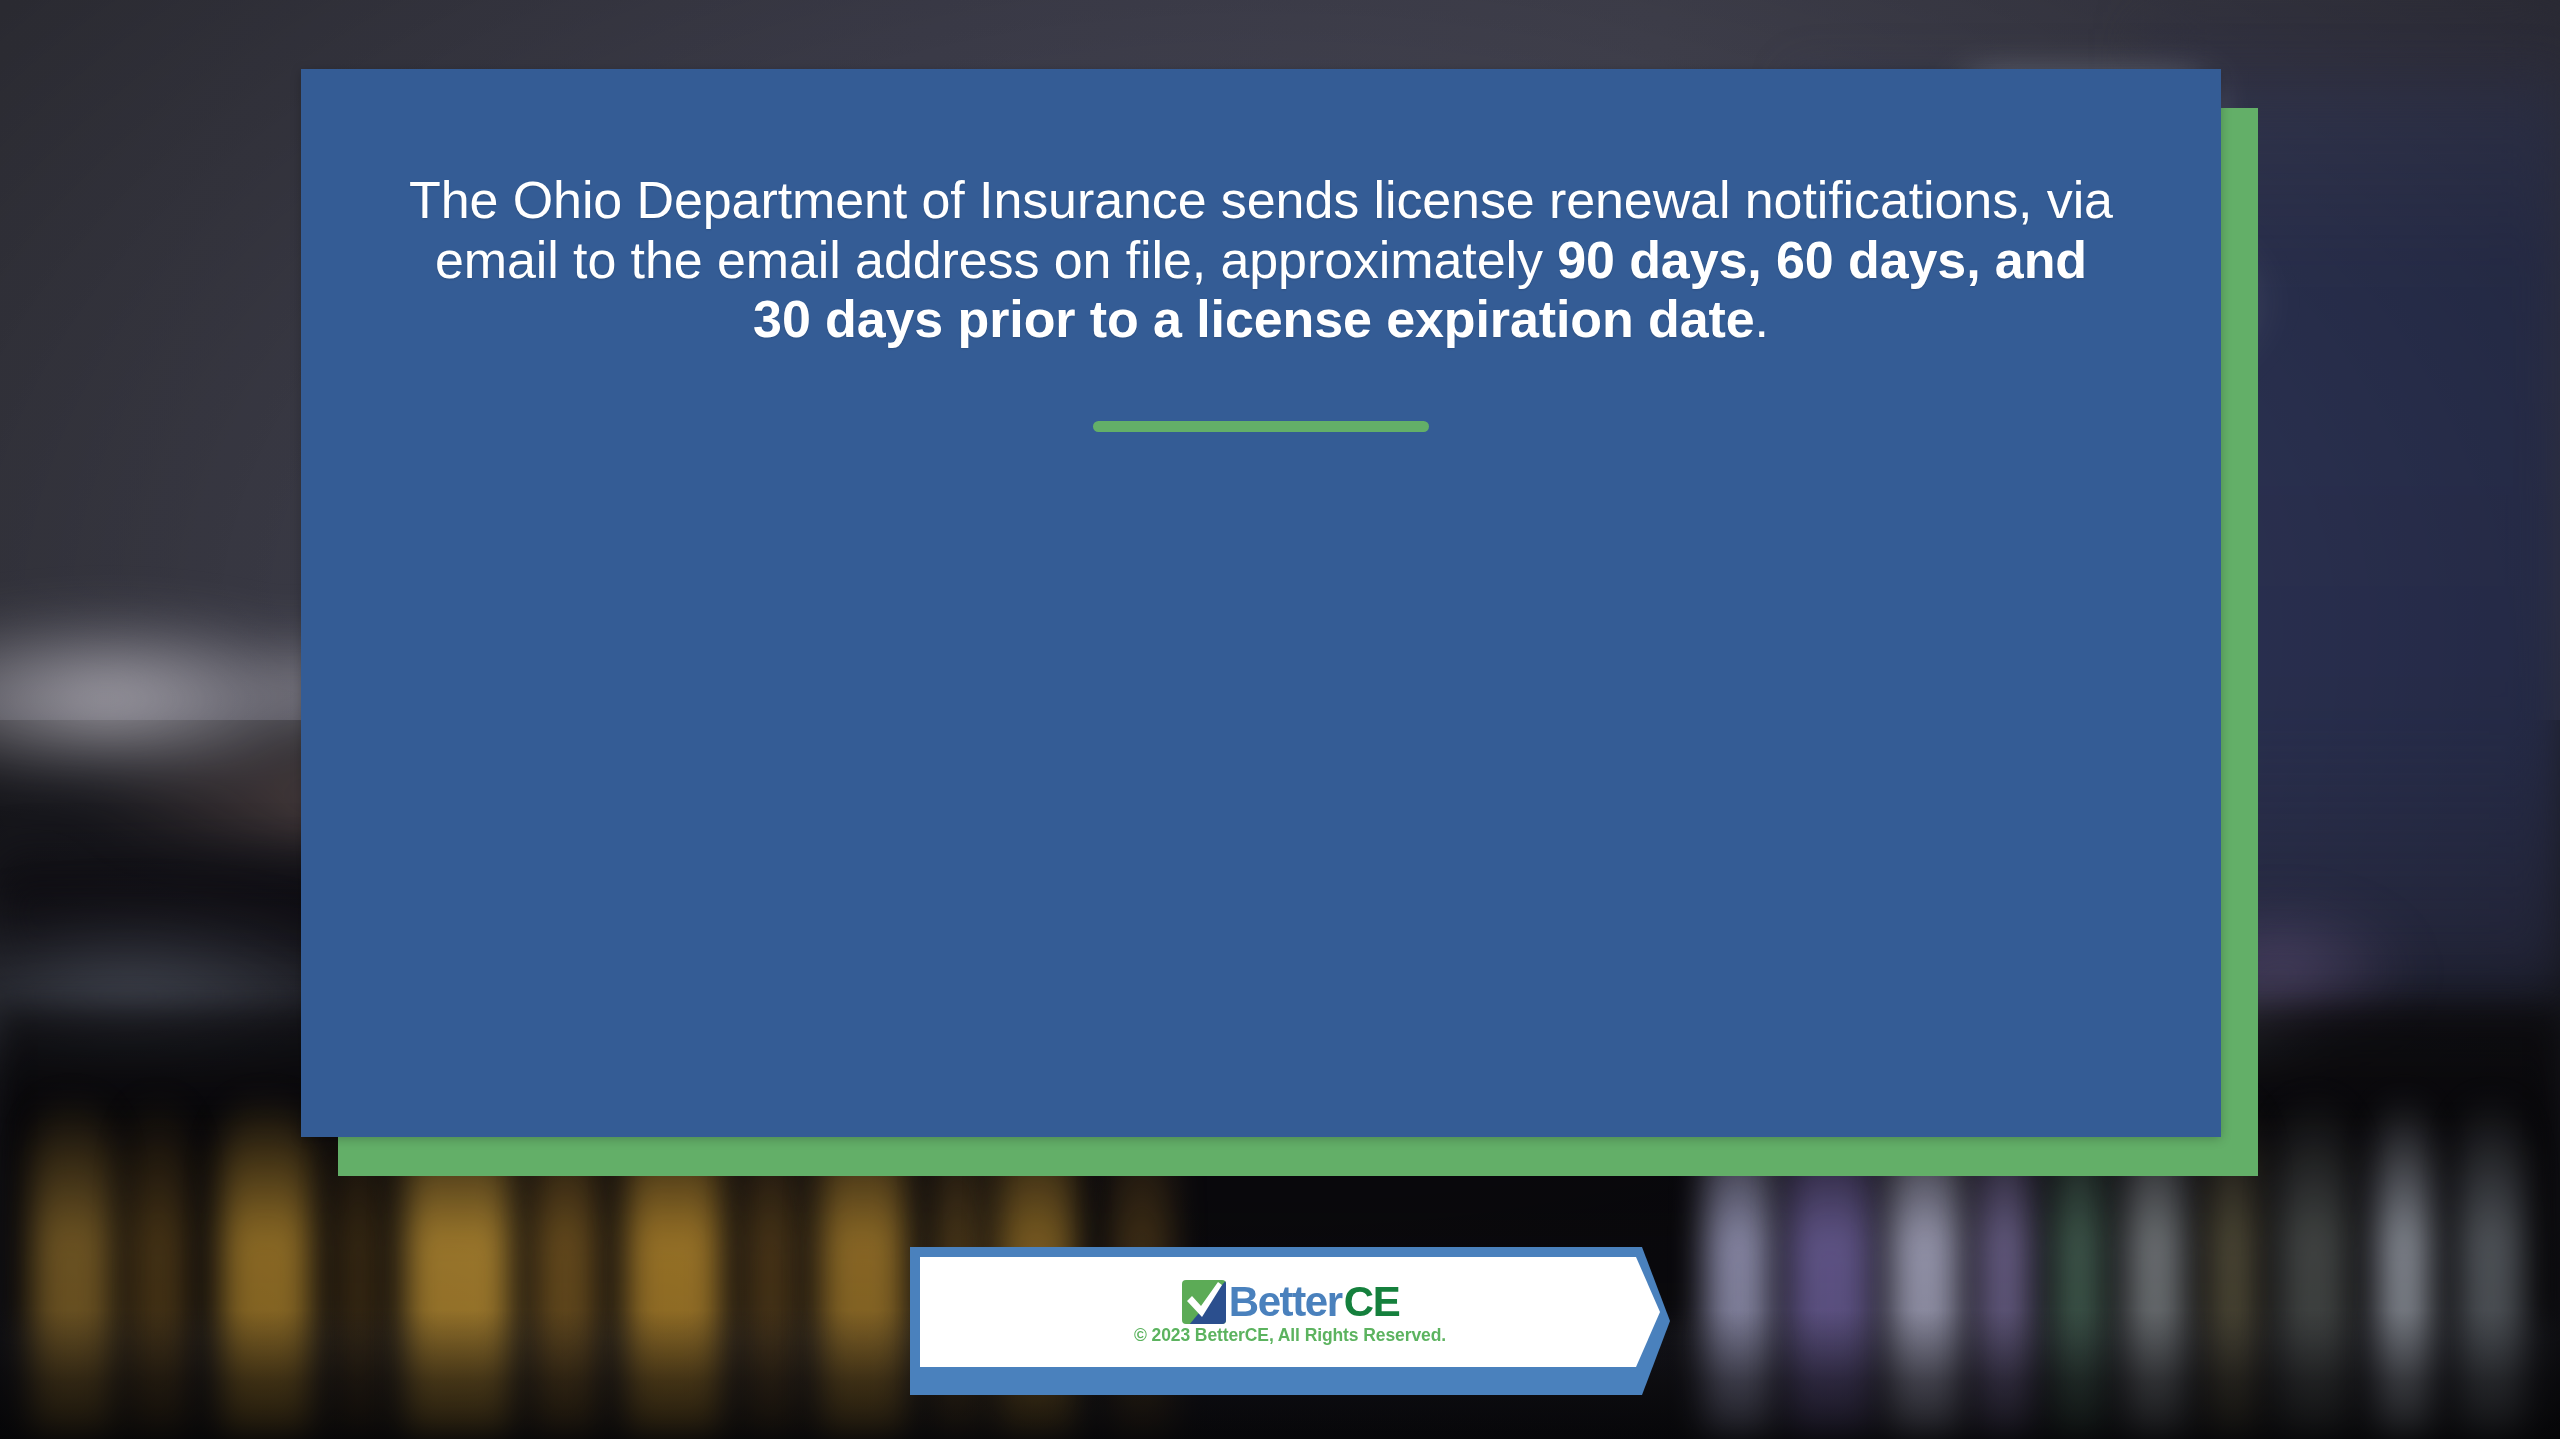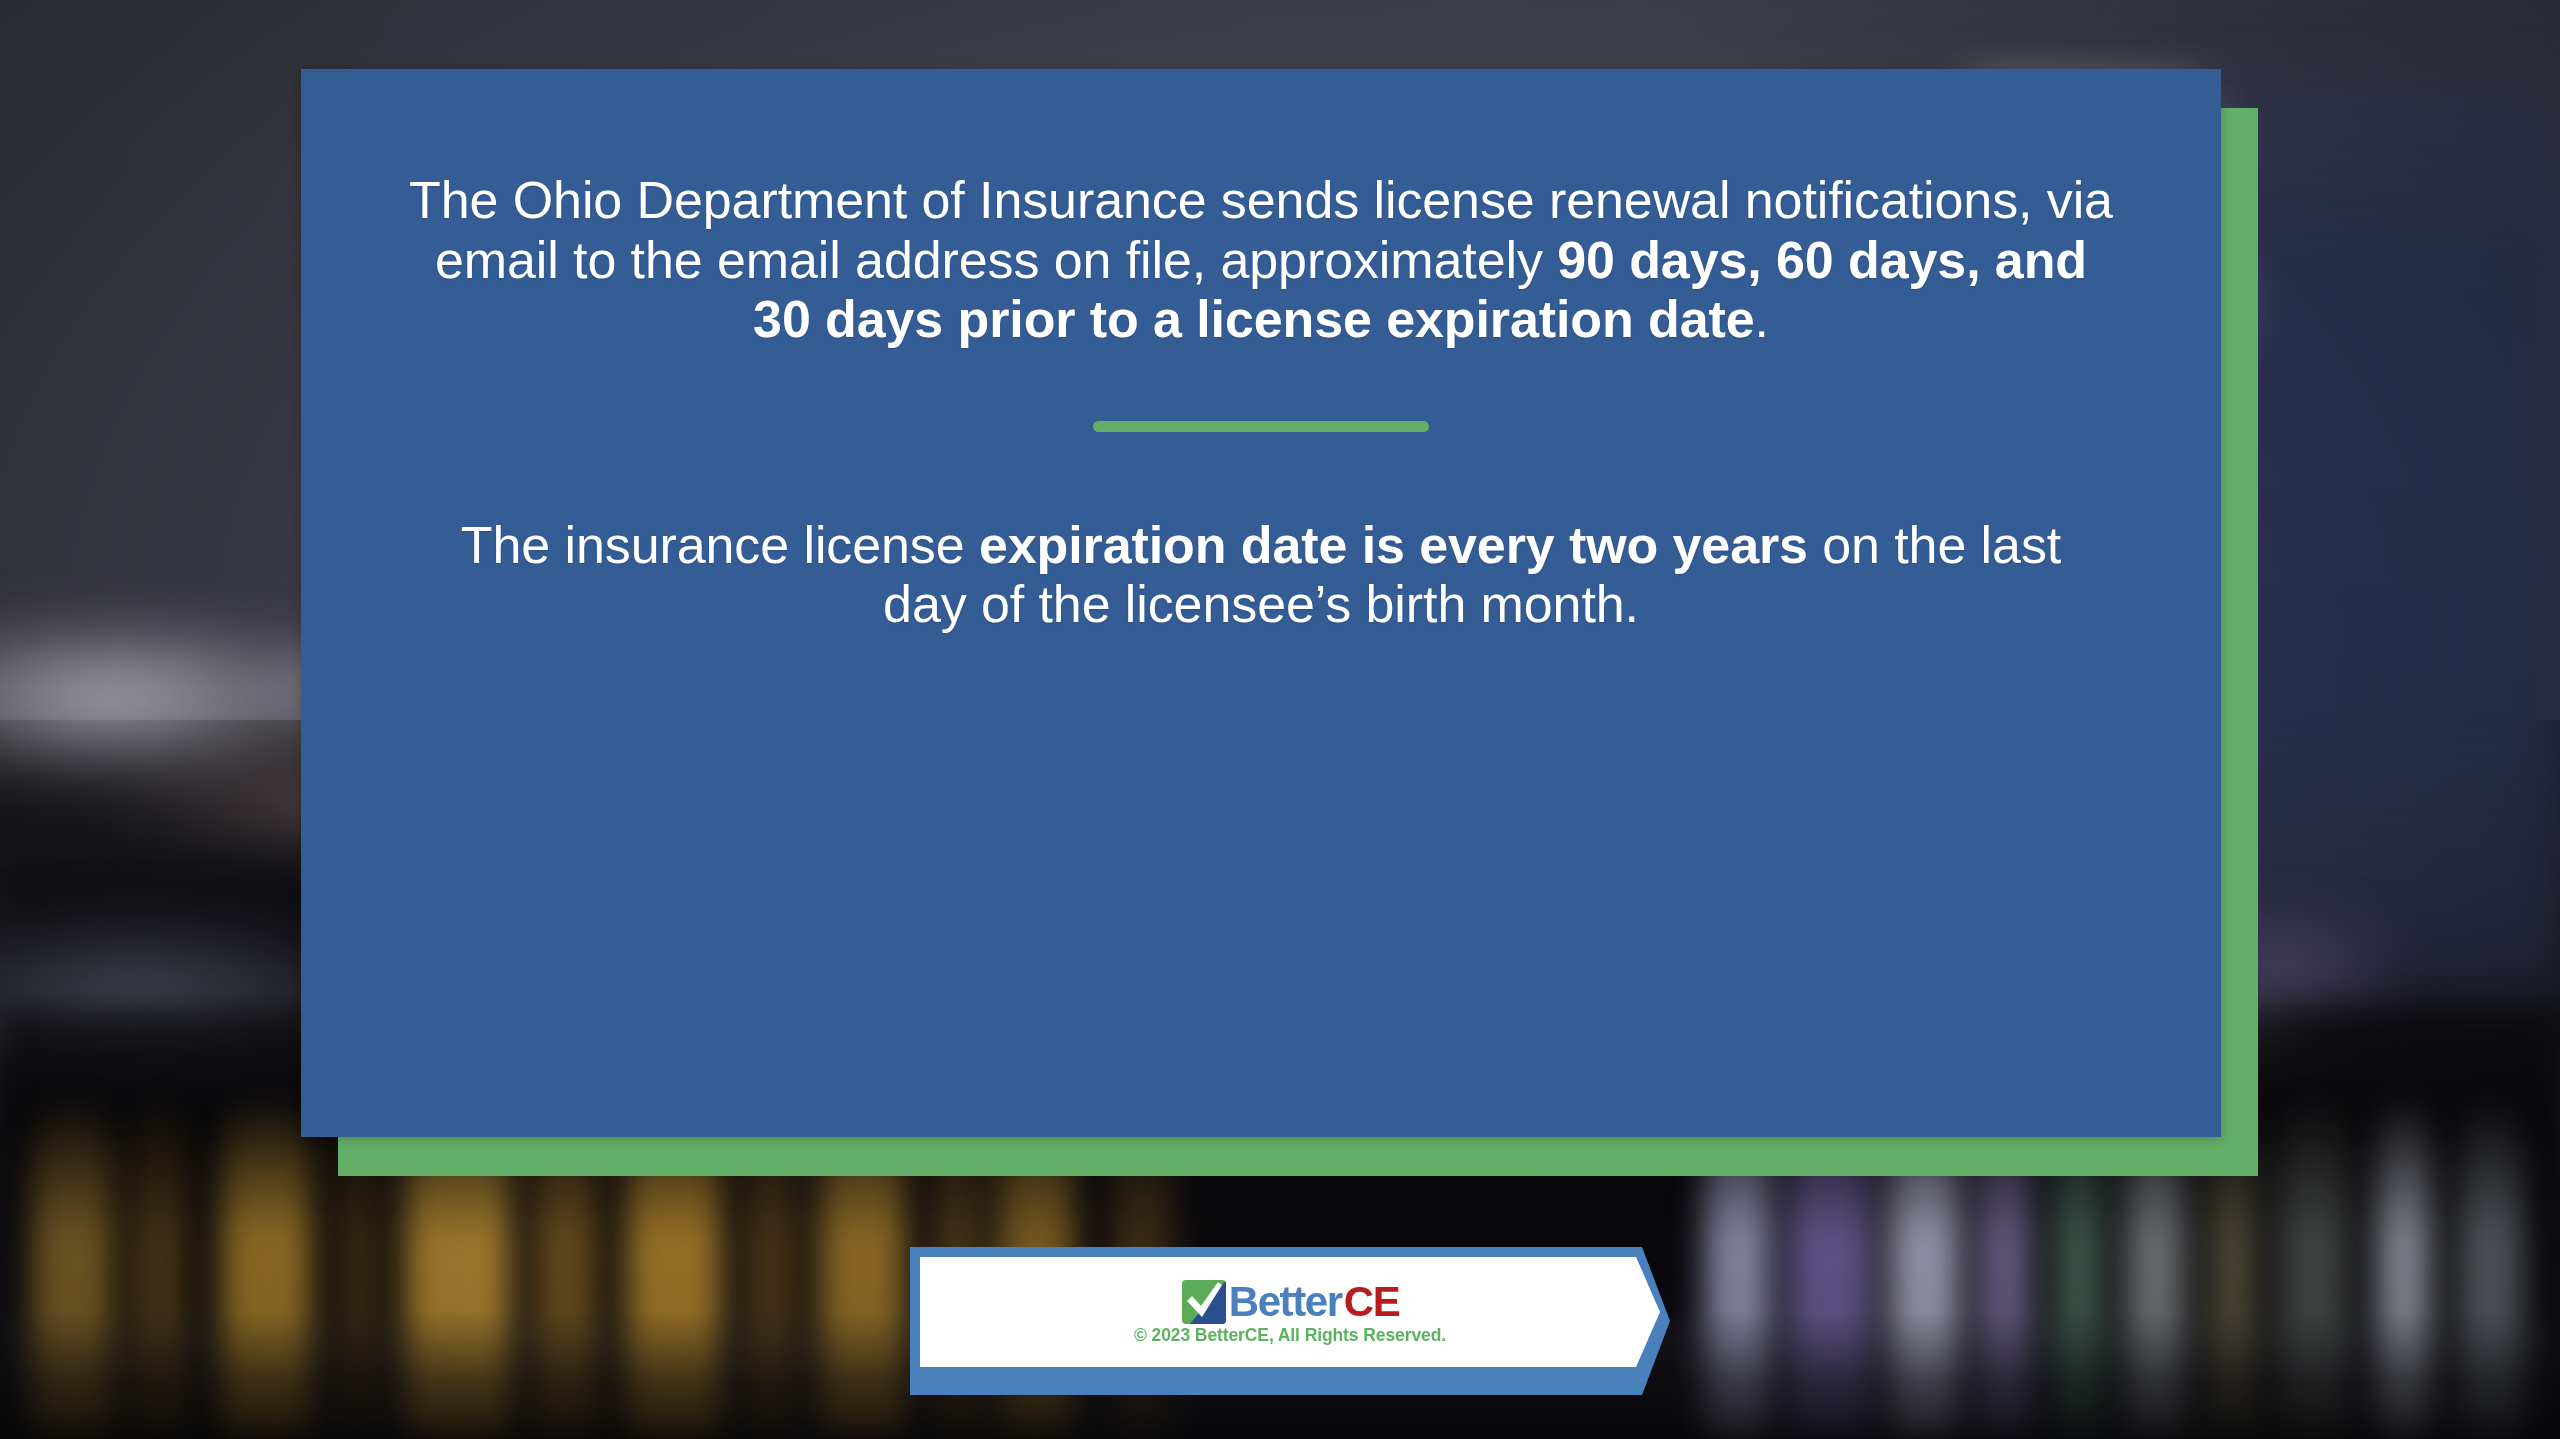--- a/index.html
+++ b/index.html
@@ -168,21 +168,21 @@
   }
   .logo-mark{ display:block; }
   .logo-word{
     font-family:"Liberation Sans", sans-serif;
     font-weight:700;
     font-size:42px;
     letter-spacing:-1.4px;
     line-height:1;
   }
   .logo-better{ color:#4a81bd; }
-  .logo-ce{ color:#b91c1c; }
+  .logo-ce{ color:#15803d; }
   .copyright{
     font-family:"Liberation Sans", sans-serif;
     font-weight:700;
     font-size:17.5px;
     color:#5cb35f;
     letter-spacing:-.1px;
   }
 </style>
 </head>
 <body>
@@ -234,23 +234,20 @@
   <div class="card-panel" style="left:301px;top:69px;width:1920px;height:1068px;">
 
     <div class="card-body" style="top:102px;padding:0 100px;">
 
       <p class="para" style="max-width:1725px;">
         <span>The Ohio Department of Insurance sends license renewal notifications, via email to the email address on file, approximately </span><b>90 days, 60 days, and 30 days prior to a license expiration date</b><span>.</span>
       </p>
 
       <div class="divider" style="width:336px;height:11px;margin:71px 0 84px 0;"></div>
 
-      <p class="para" style="max-width:1640px;">
-        <span>The insurance license </span><b>expiration date is every two years</b><span> on the last day of the licensee’s birth month.</span>
-      </p>
     </div>
   </div>
 </div>
 
 <div class="badge" style="left:910px;top:1247px;width:760px;height:148px;">
   <div class="badge-inner" style="left:10px;top:10px;width:740px;height:110px;">
 
     <div class="logo-row">
       <svg class="logo-mark" width="46" height="46" viewBox="0 0 46 46" aria-hidden="true">
         <defs>

